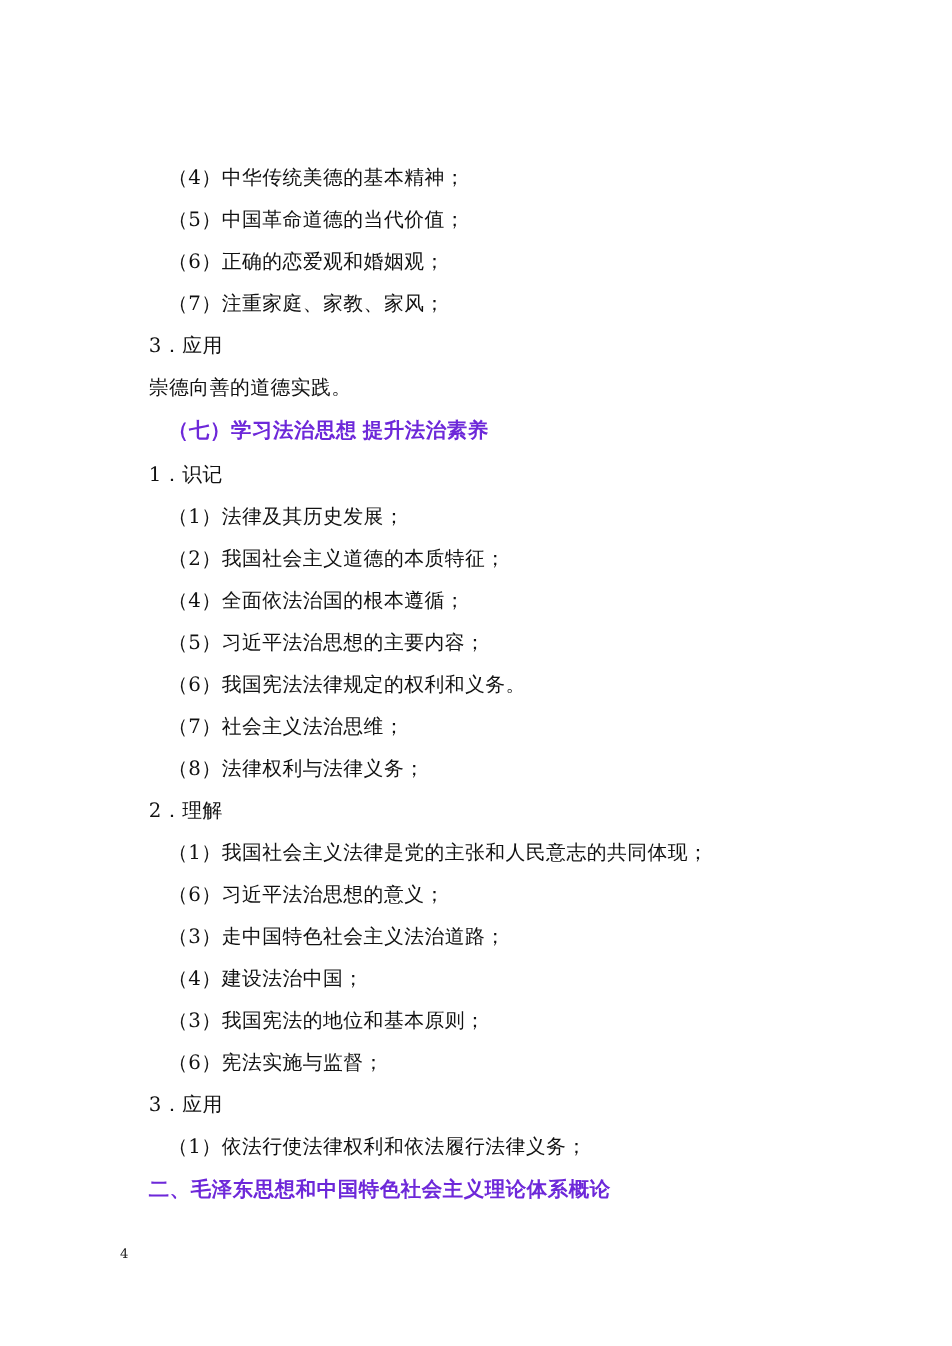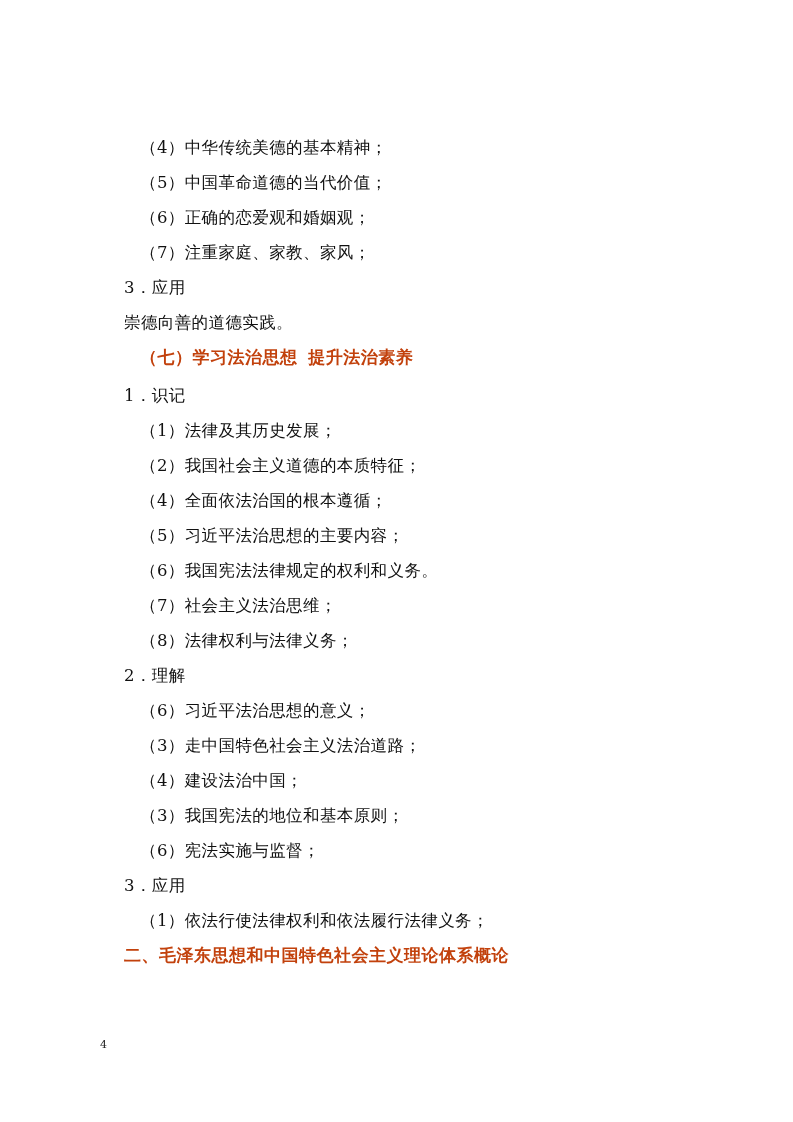--- a/index.html
+++ b/index.html
@@ -30,27 +30,27 @@
   .line {
     font-size: 16.5px;
     line-height: 35px;
     letter-spacing: 0.4px;
     white-space: pre;
     color: #111111;
   }
   .indent-0 { padding-left: 0px; }
   .indent-1 { padding-left: 16px; }
   .heading {
-    font-family: Liberation Mono, monospace;
+    font-family: Liberation Serif, serif;
     font-weight: bold;
     font-size: 17px;
     line-height: 38px;
     letter-spacing: 0.5px;
     white-space: pre;
-    color: #c2410c;
+    color: #6d28d9;
   }
   .heading.indent-1 { padding-left: 16px; }
   .page-number {
     position: absolute;
     left: 100px;
     top: 1038px;
     font-size: 11px;
     font-family: "DejaVu Serif", "Liberation Serif", serif;
     color: #222222;
   }
@@ -73,20 +73,21 @@
     <div class="line indent-0">1．识记</div>
     <div class="line indent-1">（1）法律及其历史发展；</div>
     <div class="line indent-1">（2）我国社会主义道德的本质特征；</div>
     <div class="line indent-1">（4）全面依法治国的根本遵循；</div>
     <div class="line indent-1">（5）习近平法治思想的主要内容；</div>
     <div class="line indent-1">（6）我国宪法法律规定的权利和义务。</div>
     <div class="line indent-1">（7）社会主义法治思维；</div>
     <div class="line indent-1">（8）法律权利与法律义务；</div>
 
     <div class="line indent-0">2．理解</div>
+    <div class="line indent-1">（1）我国社会主义法律是党的主张和人民意志的共同体现；</div>
     <div class="line indent-1">（6）习近平法治思想的意义；</div>
     <div class="line indent-1">（3）走中国特色社会主义法治道路；</div>
     <div class="line indent-1">（4）建设法治中国；</div>
     <div class="line indent-1">（3）我国宪法的地位和基本原则；</div>
     <div class="line indent-1">（6）宪法实施与监督；</div>
 
     <div class="line indent-0">3．应用</div>
     <div class="line indent-1">（1）依法行使法律权利和依法履行法律义务；</div>
 
     <div class="heading indent-0">二、毛泽东思想和中国特色社会主义理论体系概论</div>

